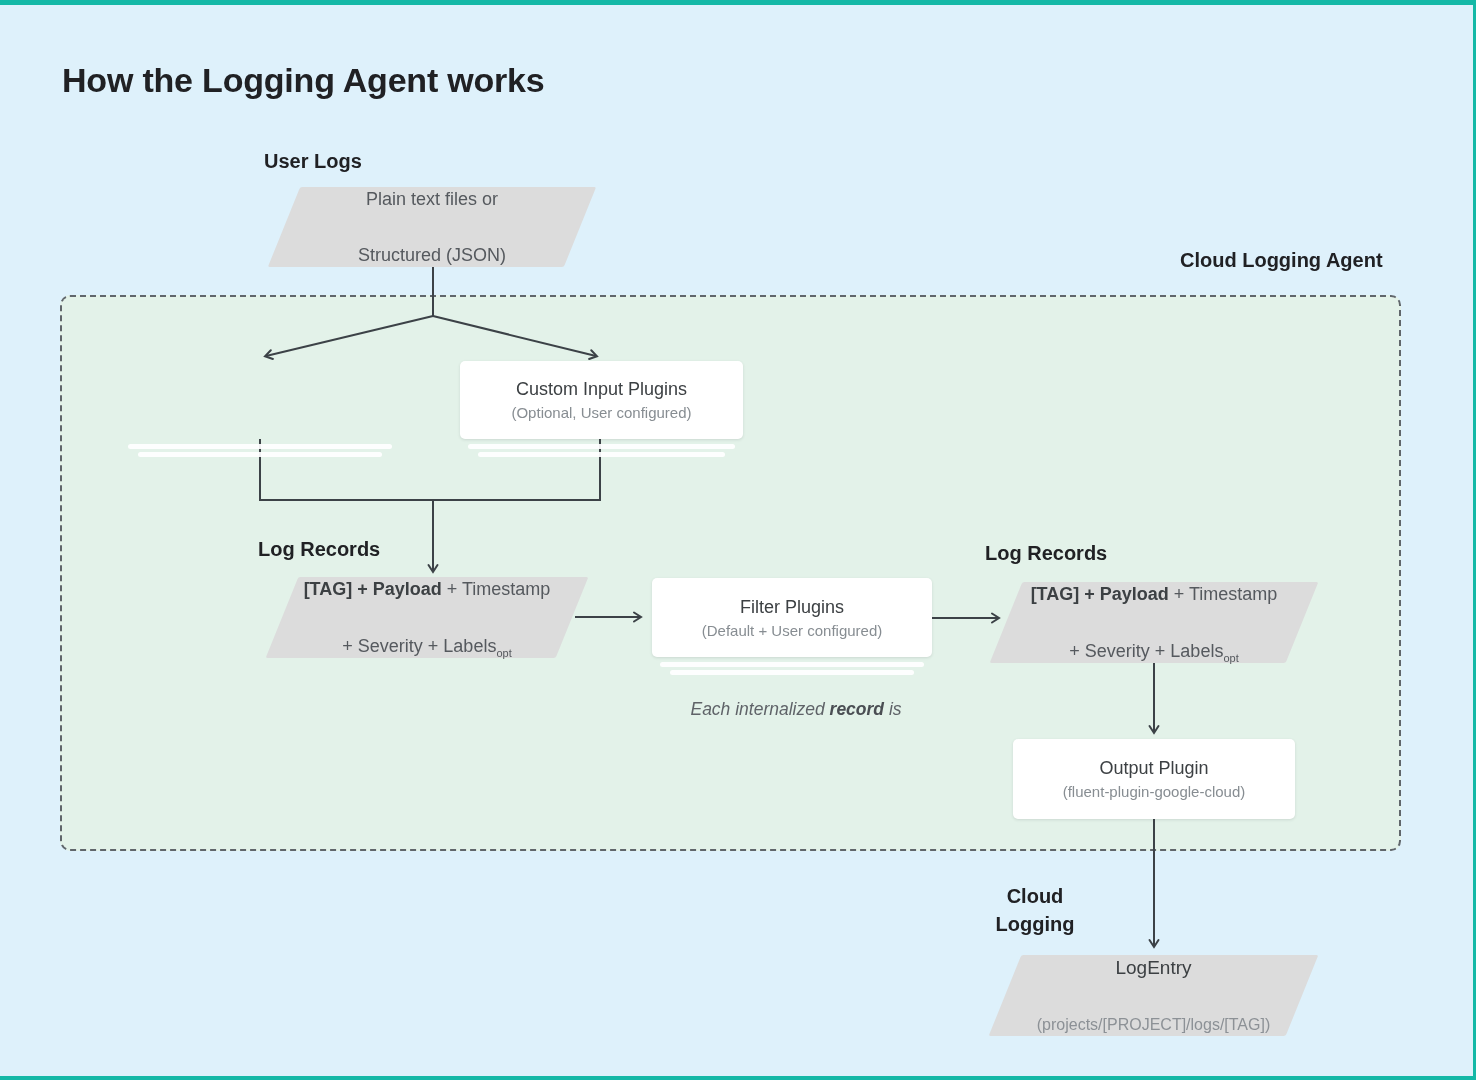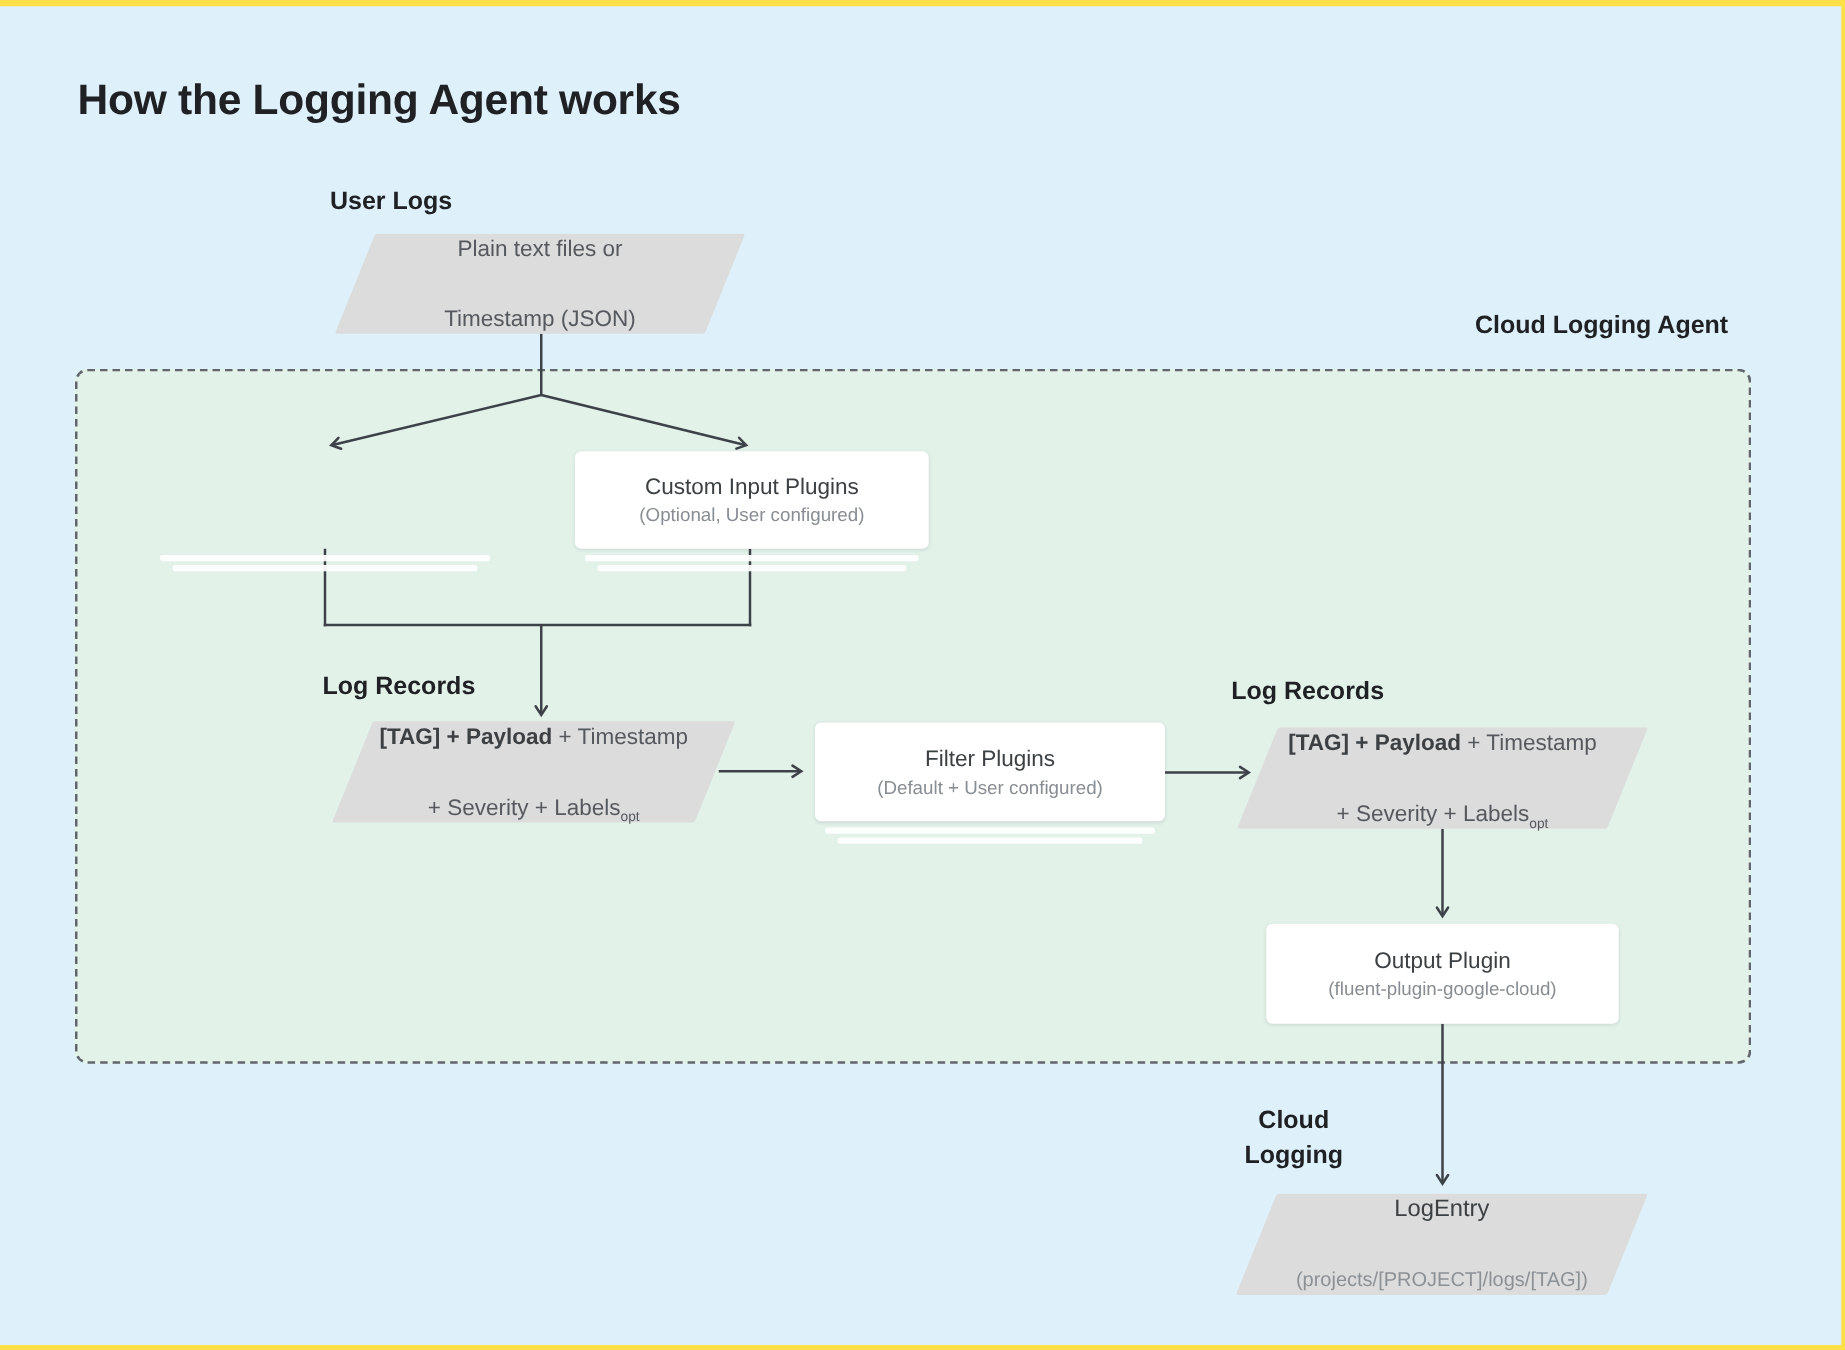--- a/index.html
+++ b/index.html
@@ -1,16 +1,16 @@
 <!DOCTYPE html>
 <html><head>
 <meta charset="utf-8">
 <style>
   html,body{margin:0;padding:0;background:#000;}
-  .frame{position:relative;width:1476px;height:1080px;background:#fde047;overflow:hidden;
+  .frame{position:relative;width:1476px;height:1080px;background:#14b8a6;overflow:hidden;
          font-family:"Liberation Sans","DejaVu Sans",sans-serif;}
   .canvas{position:absolute;left:0;top:5px;right:3px;bottom:4px;background:#def1fb;}
 
   .page-title{position:absolute;left:62px;top:56px;font-size:34px;font-weight:700;
               color:#202124;letter-spacing:-0.2px;}
 
   .section-label{position:absolute;font-size:20px;font-weight:700;color:#202124;line-height:28px;text-align:center;}
 
   .agent-box{position:absolute;left:60px;top:290px;width:1341px;height:556px;
              background:#e3f2e9;border:2px dashed #60666b;border-radius:10px;box-sizing:border-box;}
@@ -71,21 +71,21 @@
       <line x1="433" y1="495" x2="433" y2="566" marker-end="url(#chev)"></line>
       <line x1="575" y1="612" x2="640" y2="612" marker-end="url(#chev)"></line>
       <line x1="930" y1="613" x2="998" y2="613" marker-end="url(#chev)"></line>
       <line x1="1154" y1="658" x2="1154" y2="727" marker-end="url(#chev)"></line>
       <line x1="1154" y1="814" x2="1154" y2="941" marker-end="url(#chev)"></line>
     </g>
   </svg>
 
   <div class="pgram" style="left:284px;top:182px;width:296px;height:80px;">
     <div class="line">Plain text files or</div>
-    <div class="line">Timestamp (JSON)</div>
+    <div class="line">Structured (JSON)</div>
   </div>
 
   <div class="stack-bar" style="left:128px;top:439px;width:264px;"></div>
   <div class="stack-bar" style="left:138px;top:447px;width:244px;"></div>
   <div class="stack-bar" style="left:468px;top:439px;width:267px;"></div>
   <div class="stack-bar" style="left:478px;top:447px;width:247px;"></div>
   <div class="stack-bar" style="left:660px;top:657px;width:264px;"></div>
   <div class="stack-bar" style="left:670px;top:665px;width:244px;"></div>
 
 
@@ -108,20 +108,21 @@
     <div class="line"><span class="b">[TAG] + Payload</span><span> + Timestamp</span></div>
     <div class="line"><span>+ Severity + Labels</span><sub>opt</sub></div>
   </div>
 
   <div class="pgram" style="left:1006px;top:577px;width:296px;height:81px;">
     <div class="line"><span class="b">[TAG] + Payload</span><span> + Timestamp</span></div>
     <div class="line"><span>+ Severity + Labels</span><sub>opt</sub></div>
   </div>
 
   <div class="note">
+    <div><span>Each internalized </span><span class="b">record</span><span> is</span></div>
   </div>
 
   <div class="pgram" style="left:1005px;top:950px;width:297px;height:81px;">
     <div class="primary">LogEntry</div>
     <div class="secondary">(projects/[PROJECT]/logs/[TAG])</div>
   </div>
 
  </div>
 </div>
 

